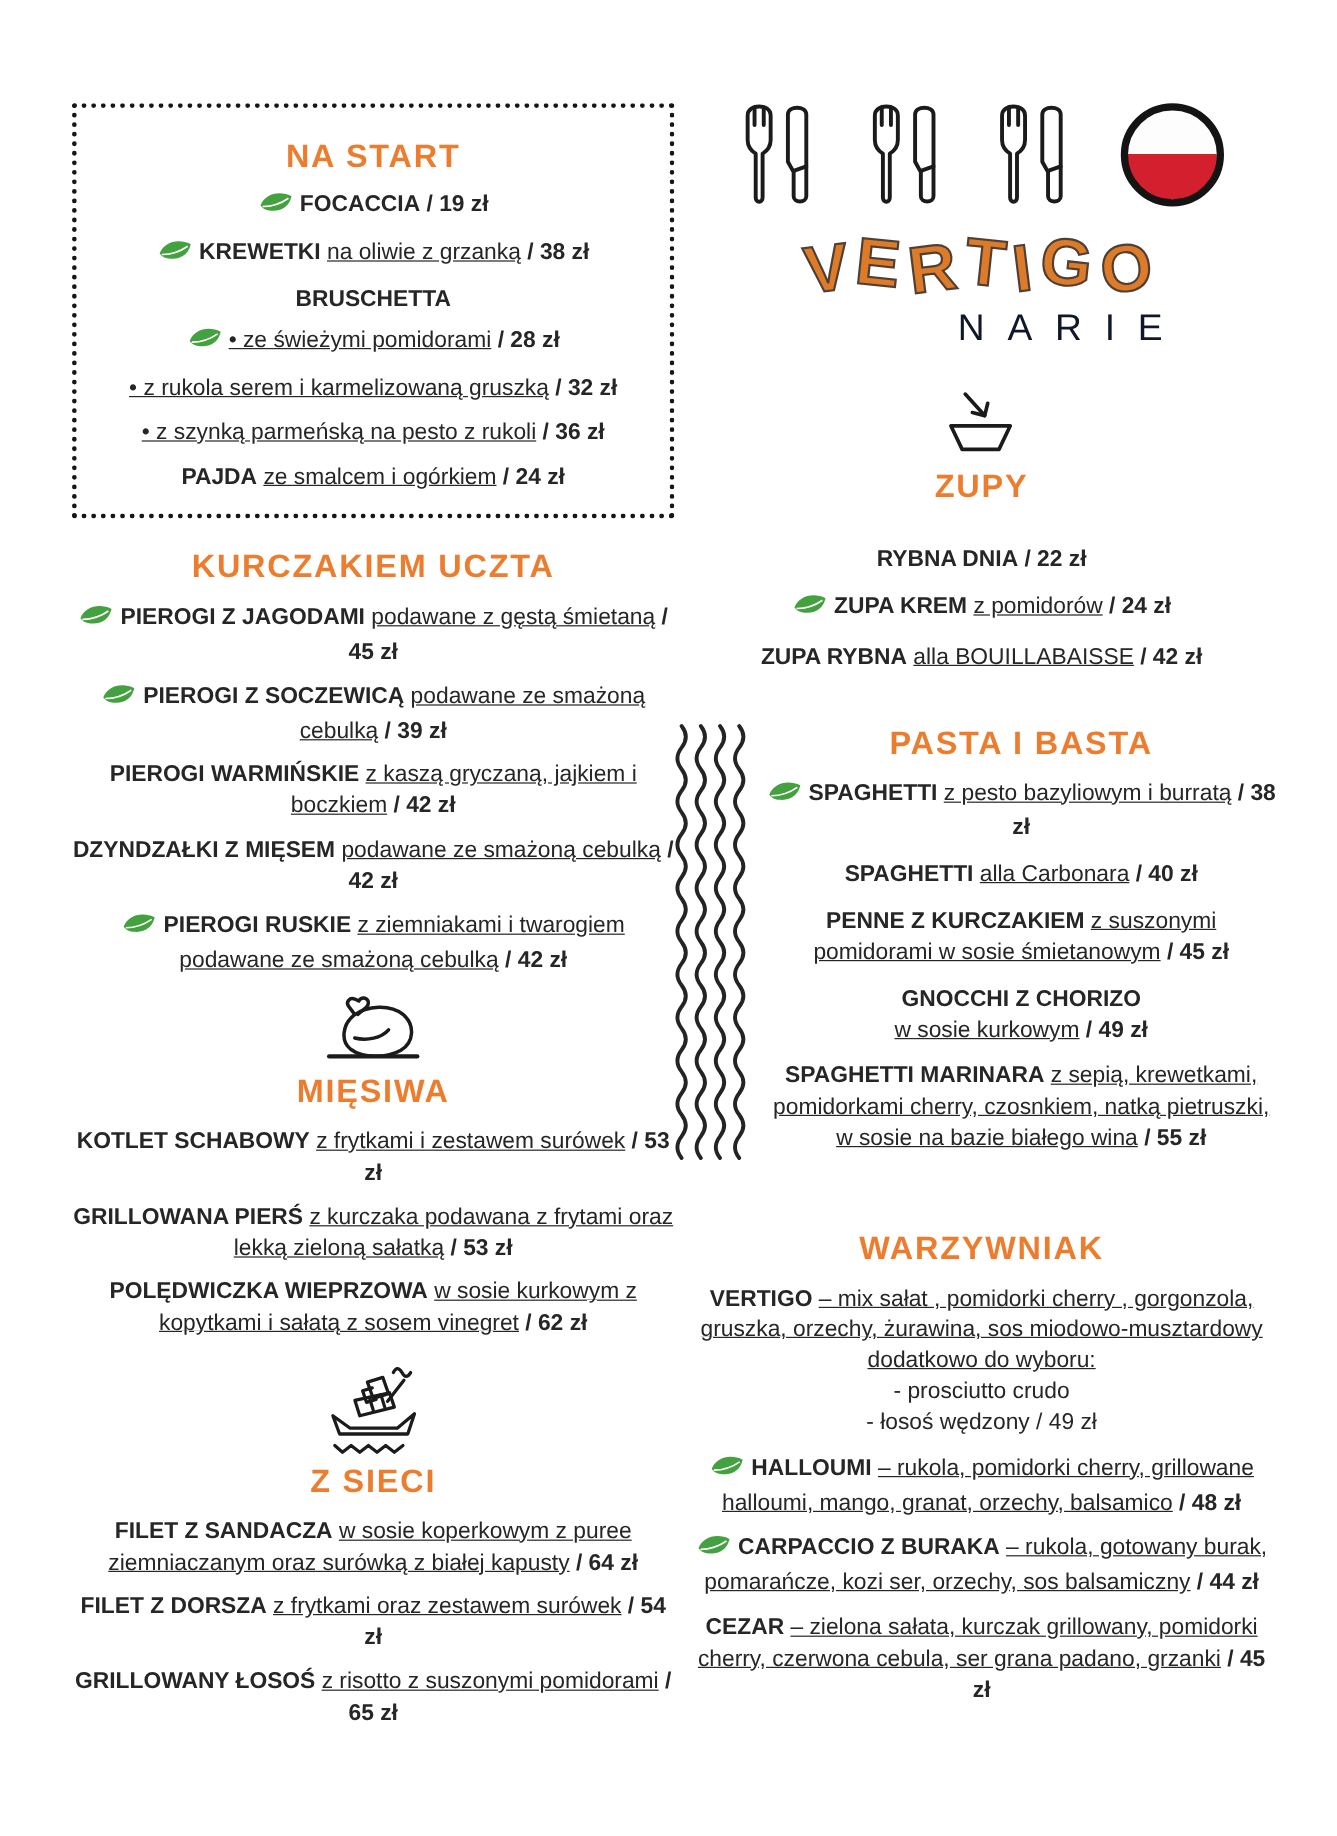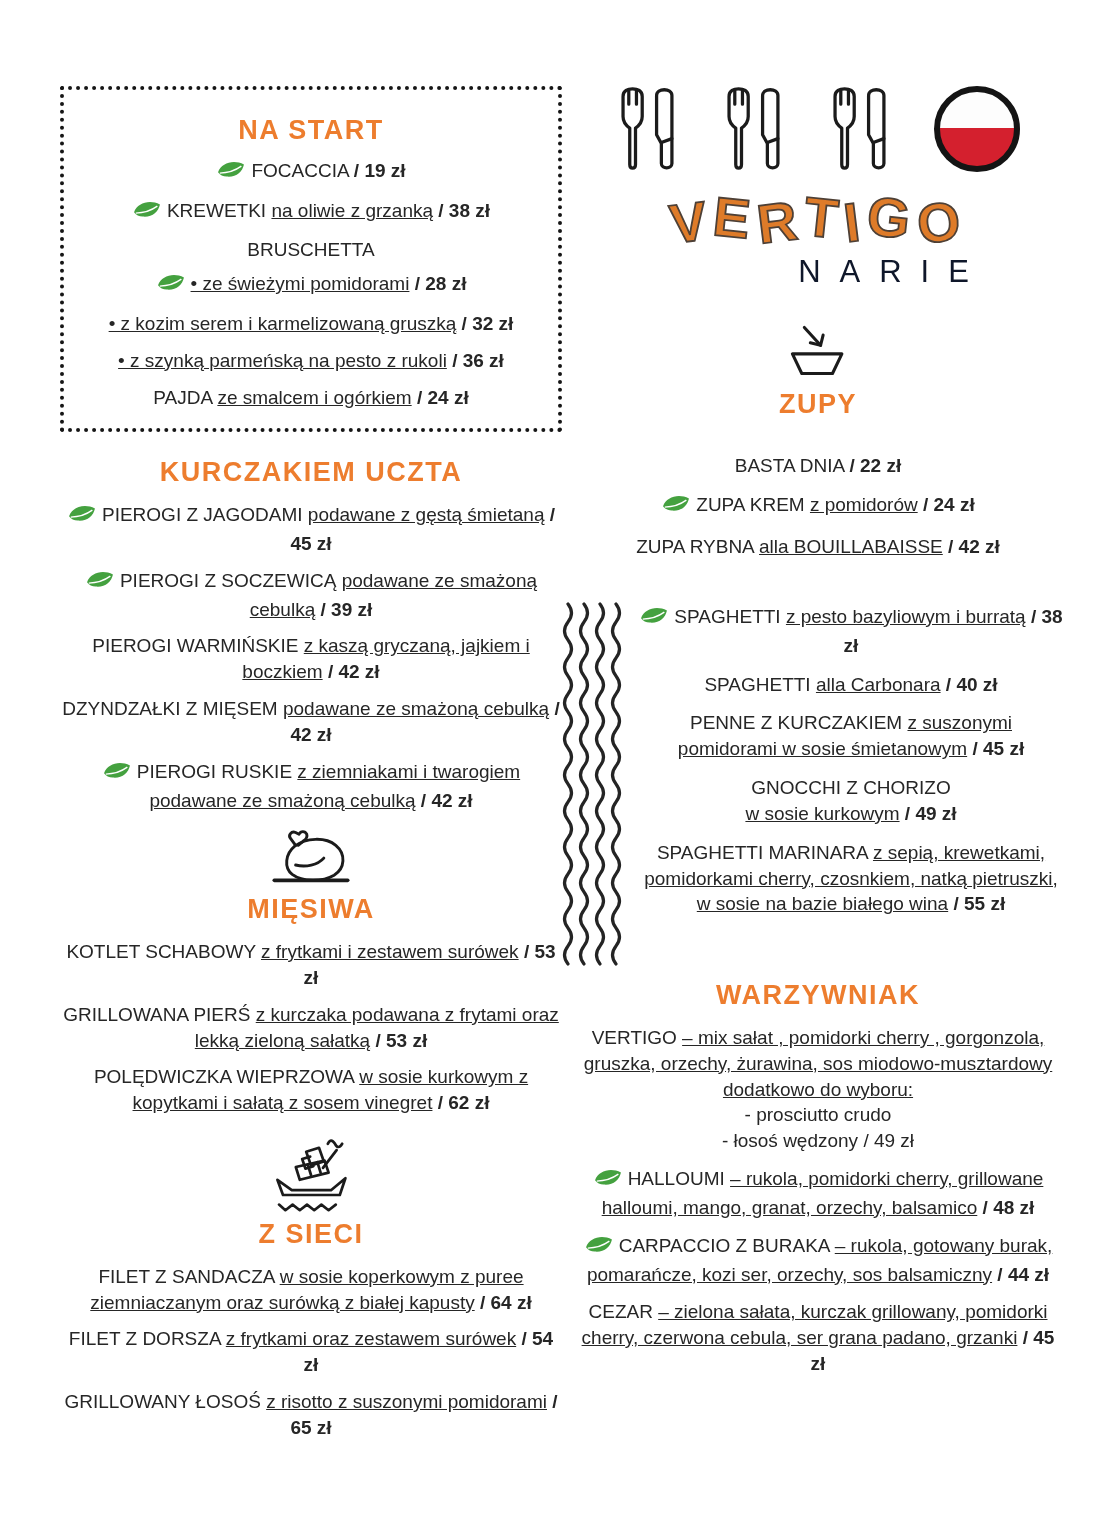--- a/index.html
+++ b/index.html
@@ -12,21 +12,21 @@
   .col-left{left:60px;top:86px;width:502px;}
   .col-right{left:572px;top:84px;width:492px;}
 
   .hd{
     font-size:27px;font-weight:800;color:#ed7d2e;letter-spacing:1.5px;
     margin:0 0 14px;line-height:1.1;
   }
   section{margin:0;}
   .item{font-size:19px;line-height:1.36;margin:0 0 11px;}
   .item:last-child{margin-bottom:0;}
-  .nm{font-weight:400;}
+  .nm{font-weight:700;}
   .ds{font-weight:400;text-decoration:underline;}
   .pr{font-weight:800;}
   .leaf{display:inline-block;vertical-align:-3px;margin-right:5px;}
 
   
   .box{
     border:4px dotted #161616;border-radius:2px;
     padding:14px 18px 18px;margin:0 0 26px;
   }
   .box .hd{margin-top:12px;margin-bottom:12px;}
@@ -93,21 +93,21 @@
 
     <div class="item">
       <span class="leaf"><svg viewBox="0 0 34 22" width="30" height="19">
             <path d="M32,4 C20,-2 6,2 2,13 C4,16 8,18 12,18 C23,19 30,13 32,4 Z" fill="#44a13f"></path>
             <path d="M29,6 C22,11 12,14 4,14" stroke="#ffffff" stroke-width="1.6" fill="none"></path>
           </svg></span><span class="ds">• ze świeżymi pomidorami</span>
       <span class="pr">/ 28 zł</span>
     </div>
 
     <div class="item">
-      <span class="ds">• z kozim serem i karmelizowaną gruszką</span>
+      <span class="ds">• z rukola serem i karmelizowaną gruszką</span>
       <span class="pr">/ 32 zł</span>
     </div>
 
     <div class="item">
       <span class="ds">• z szynką parmeńską na pesto z rukoli</span>
       <span class="pr">/ 36 zł</span>
     </div>
 
     <div class="item">
       <span class="nm">PAJDA</span>
@@ -276,21 +276,21 @@
         <path d="M45,25 l-12,-3 M45,25 l3,-12"></path>
         <path d="M12,35 h58 l-11,23 h-36 z"></path>
       </g>
     </svg>
   </div>
 
   <section class="zupy">
     <h2 class="hd" style="margin-bottom:34px;">ZUPY</h2>
 
     <div class="item">
-      <span class="nm">BASTA DNIA</span>
+      <span class="nm">RYBNA DNIA</span>
       <span class="pr">/ 22 zł</span>
     </div>
 
     <div class="item">
       <span class="leaf"><svg viewBox="0 0 34 22" width="30" height="19">
             <path d="M32,4 C20,-2 6,2 2,13 C4,16 8,18 12,18 C23,19 30,13 32,4 Z" fill="#44a13f"></path>
             <path d="M29,6 C22,11 12,14 4,14" stroke="#ffffff" stroke-width="1.6" fill="none"></path>
           </svg></span><span class="nm">ZUPA KREM</span>
       <span class="ds">z pomidorów</span>
       <span class="pr">/ 24 zł</span>
@@ -306,20 +306,21 @@
   <section class="pasta">
     <svg class="waves" viewBox="0 0 64 380" width="64" height="380">
       <g fill="none" stroke="#242424" stroke-width="3.2" stroke-linecap="round">
         <path d="M8,6 q7,9 0,18 t0,18 t0,18 t0,18 t0,18 t0,18 t0,18 t0,18 t0,18 t0,18 t0,18 t0,18 t0,18 t0,18 t0,18 t0,18 t0,18 t0,18 t0,18 t0,18"></path>
         <path d="M24,6 q7,9 0,18 t0,18 t0,18 t0,18 t0,18 t0,18 t0,18 t0,18 t0,18 t0,18 t0,18 t0,18 t0,18 t0,18 t0,18 t0,18 t0,18 t0,18 t0,18 t0,18"></path>
         <path d="M40,6 q7,9 0,18 t0,18 t0,18 t0,18 t0,18 t0,18 t0,18 t0,18 t0,18 t0,18 t0,18 t0,18 t0,18 t0,18 t0,18 t0,18 t0,18 t0,18 t0,18 t0,18"></path>
         <path d="M56,6 q7,9 0,18 t0,18 t0,18 t0,18 t0,18 t0,18 t0,18 t0,18 t0,18 t0,18 t0,18 t0,18 t0,18 t0,18 t0,18 t0,18 t0,18 t0,18 t0,18 t0,18"></path>
       </g>
     </svg>
 
+    <h2 class="hd">PASTA I BASTA</h2>
 
     <div class="item">
       <span class="leaf"><svg viewBox="0 0 34 22" width="30" height="19">
             <path d="M32,4 C20,-2 6,2 2,13 C4,16 8,18 12,18 C23,19 30,13 32,4 Z" fill="#44a13f"></path>
             <path d="M29,6 C22,11 12,14 4,14" stroke="#ffffff" stroke-width="1.6" fill="none"></path>
           </svg></span><span class="nm">SPAGHETTI</span>
       <span class="ds">z pesto bazyliowym i burratą</span>
       <span class="pr">/ 38 zł</span>
     </div>
 

